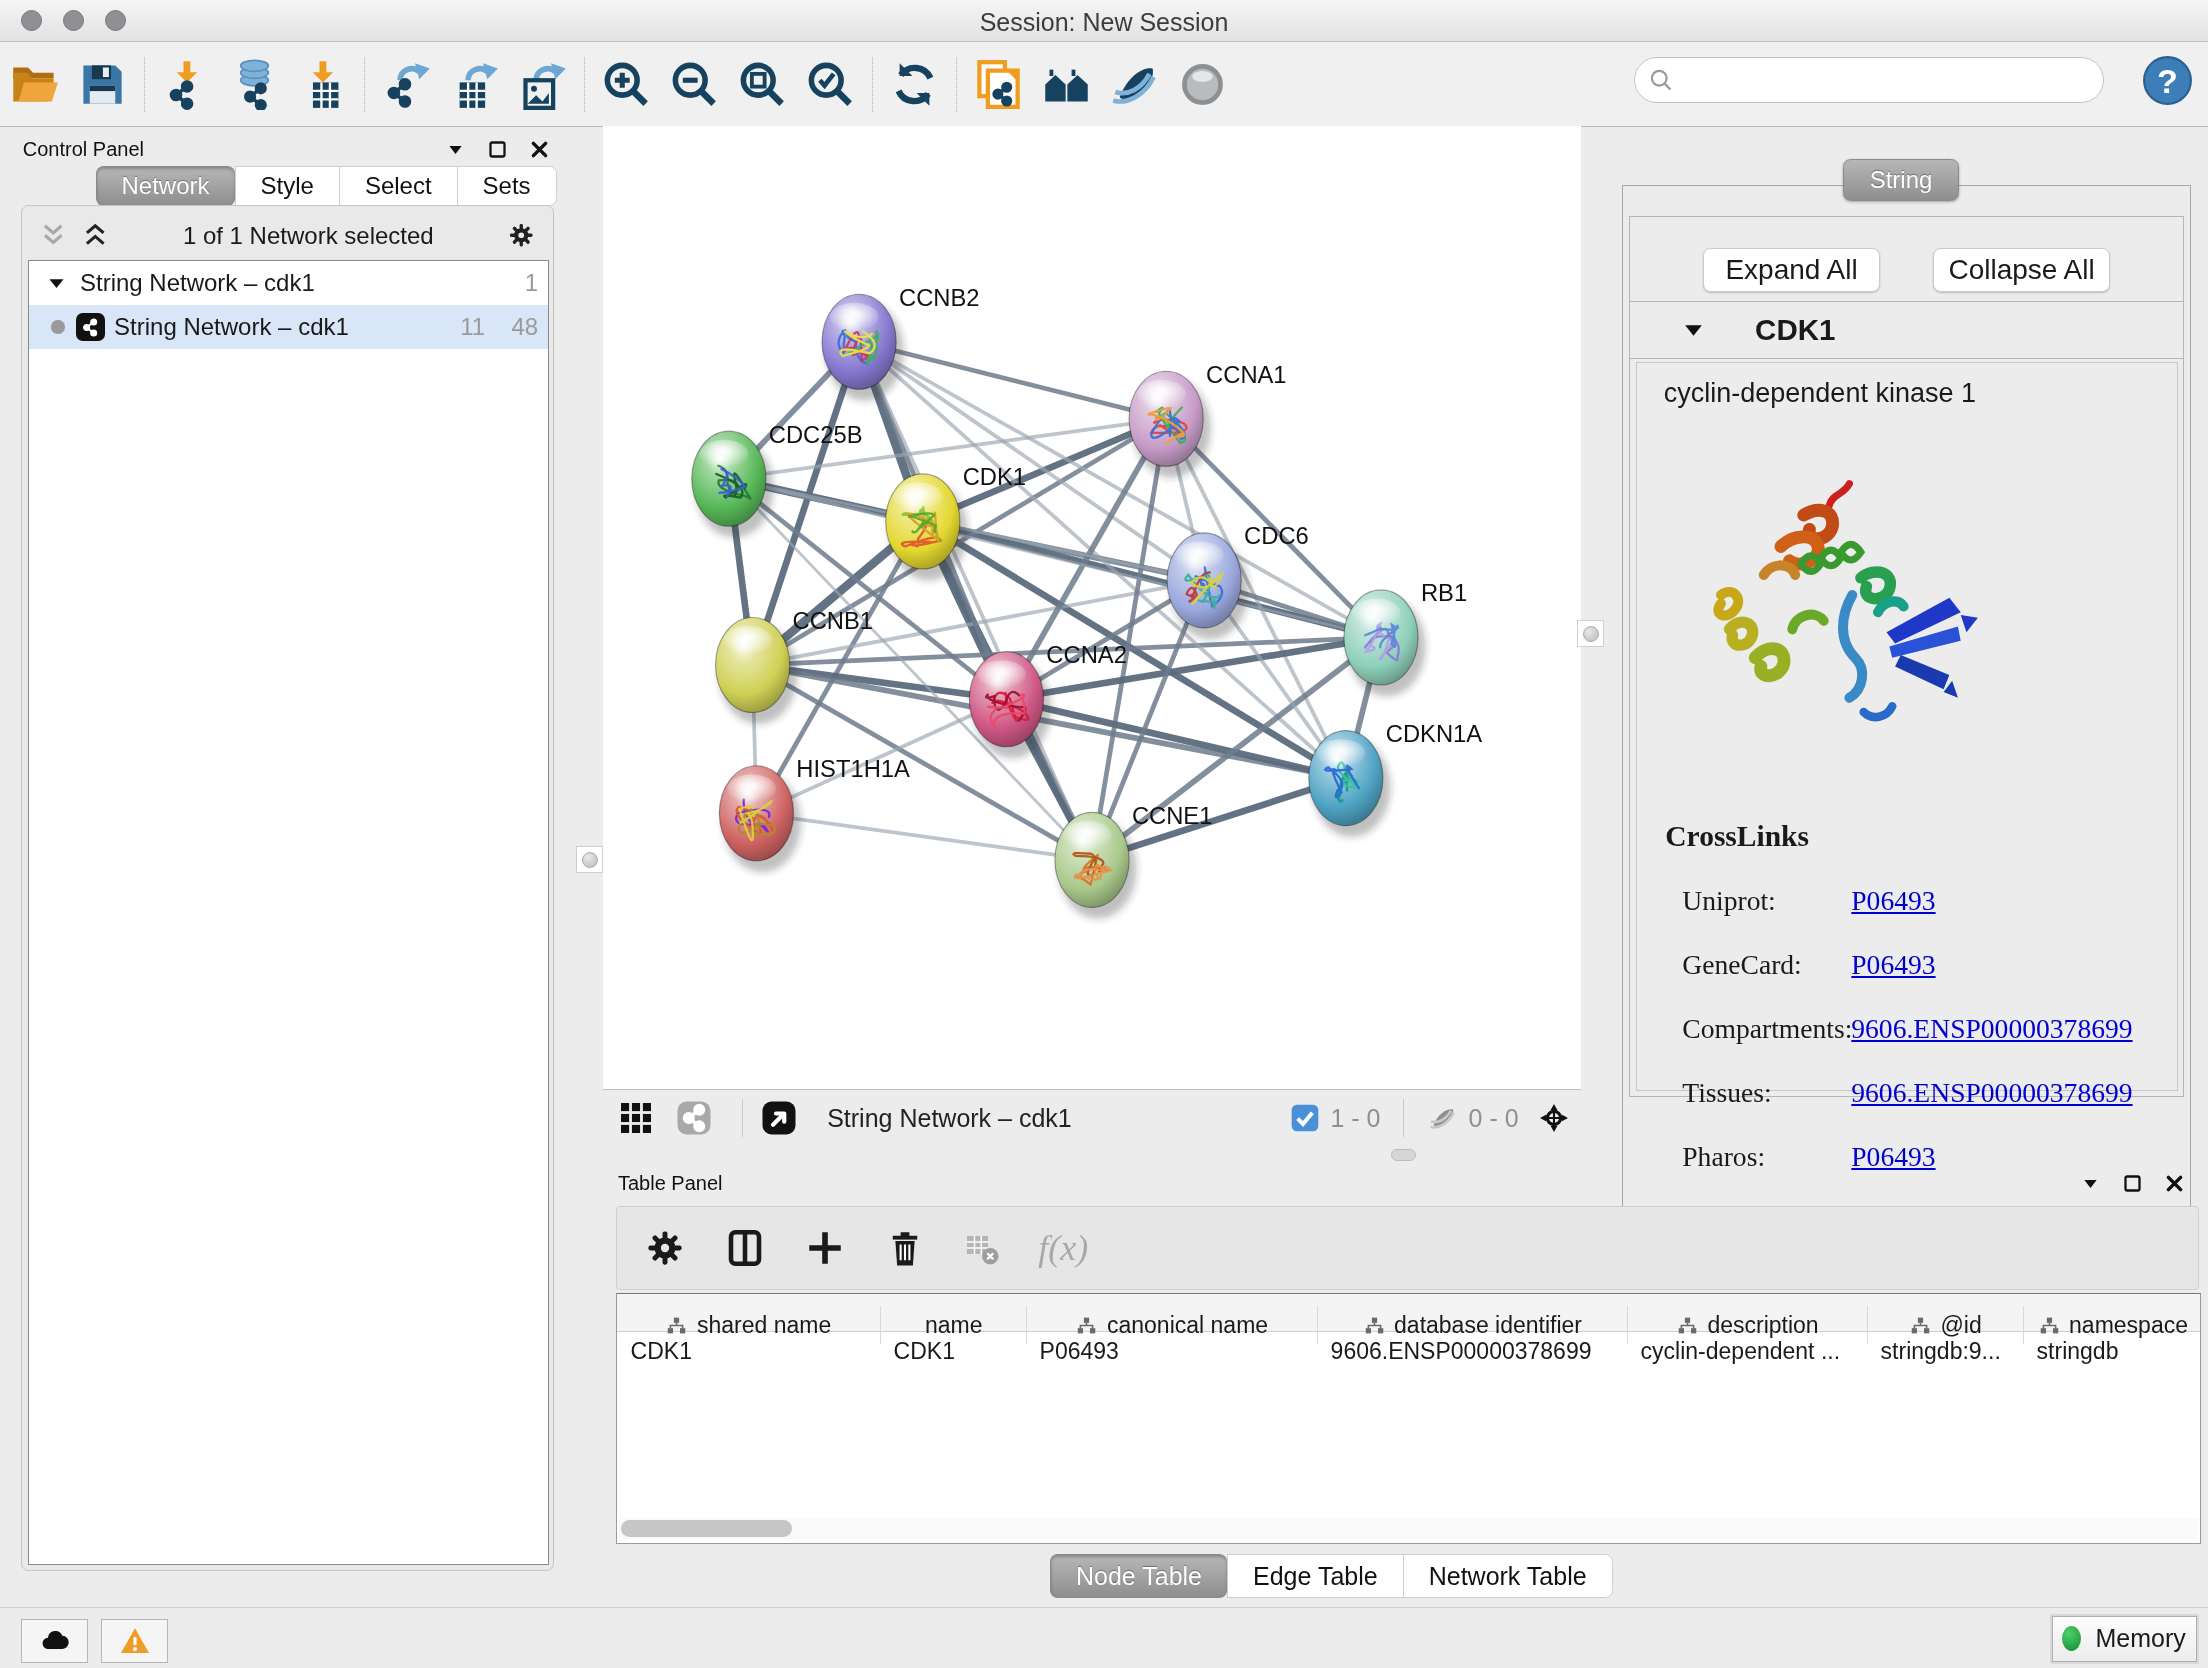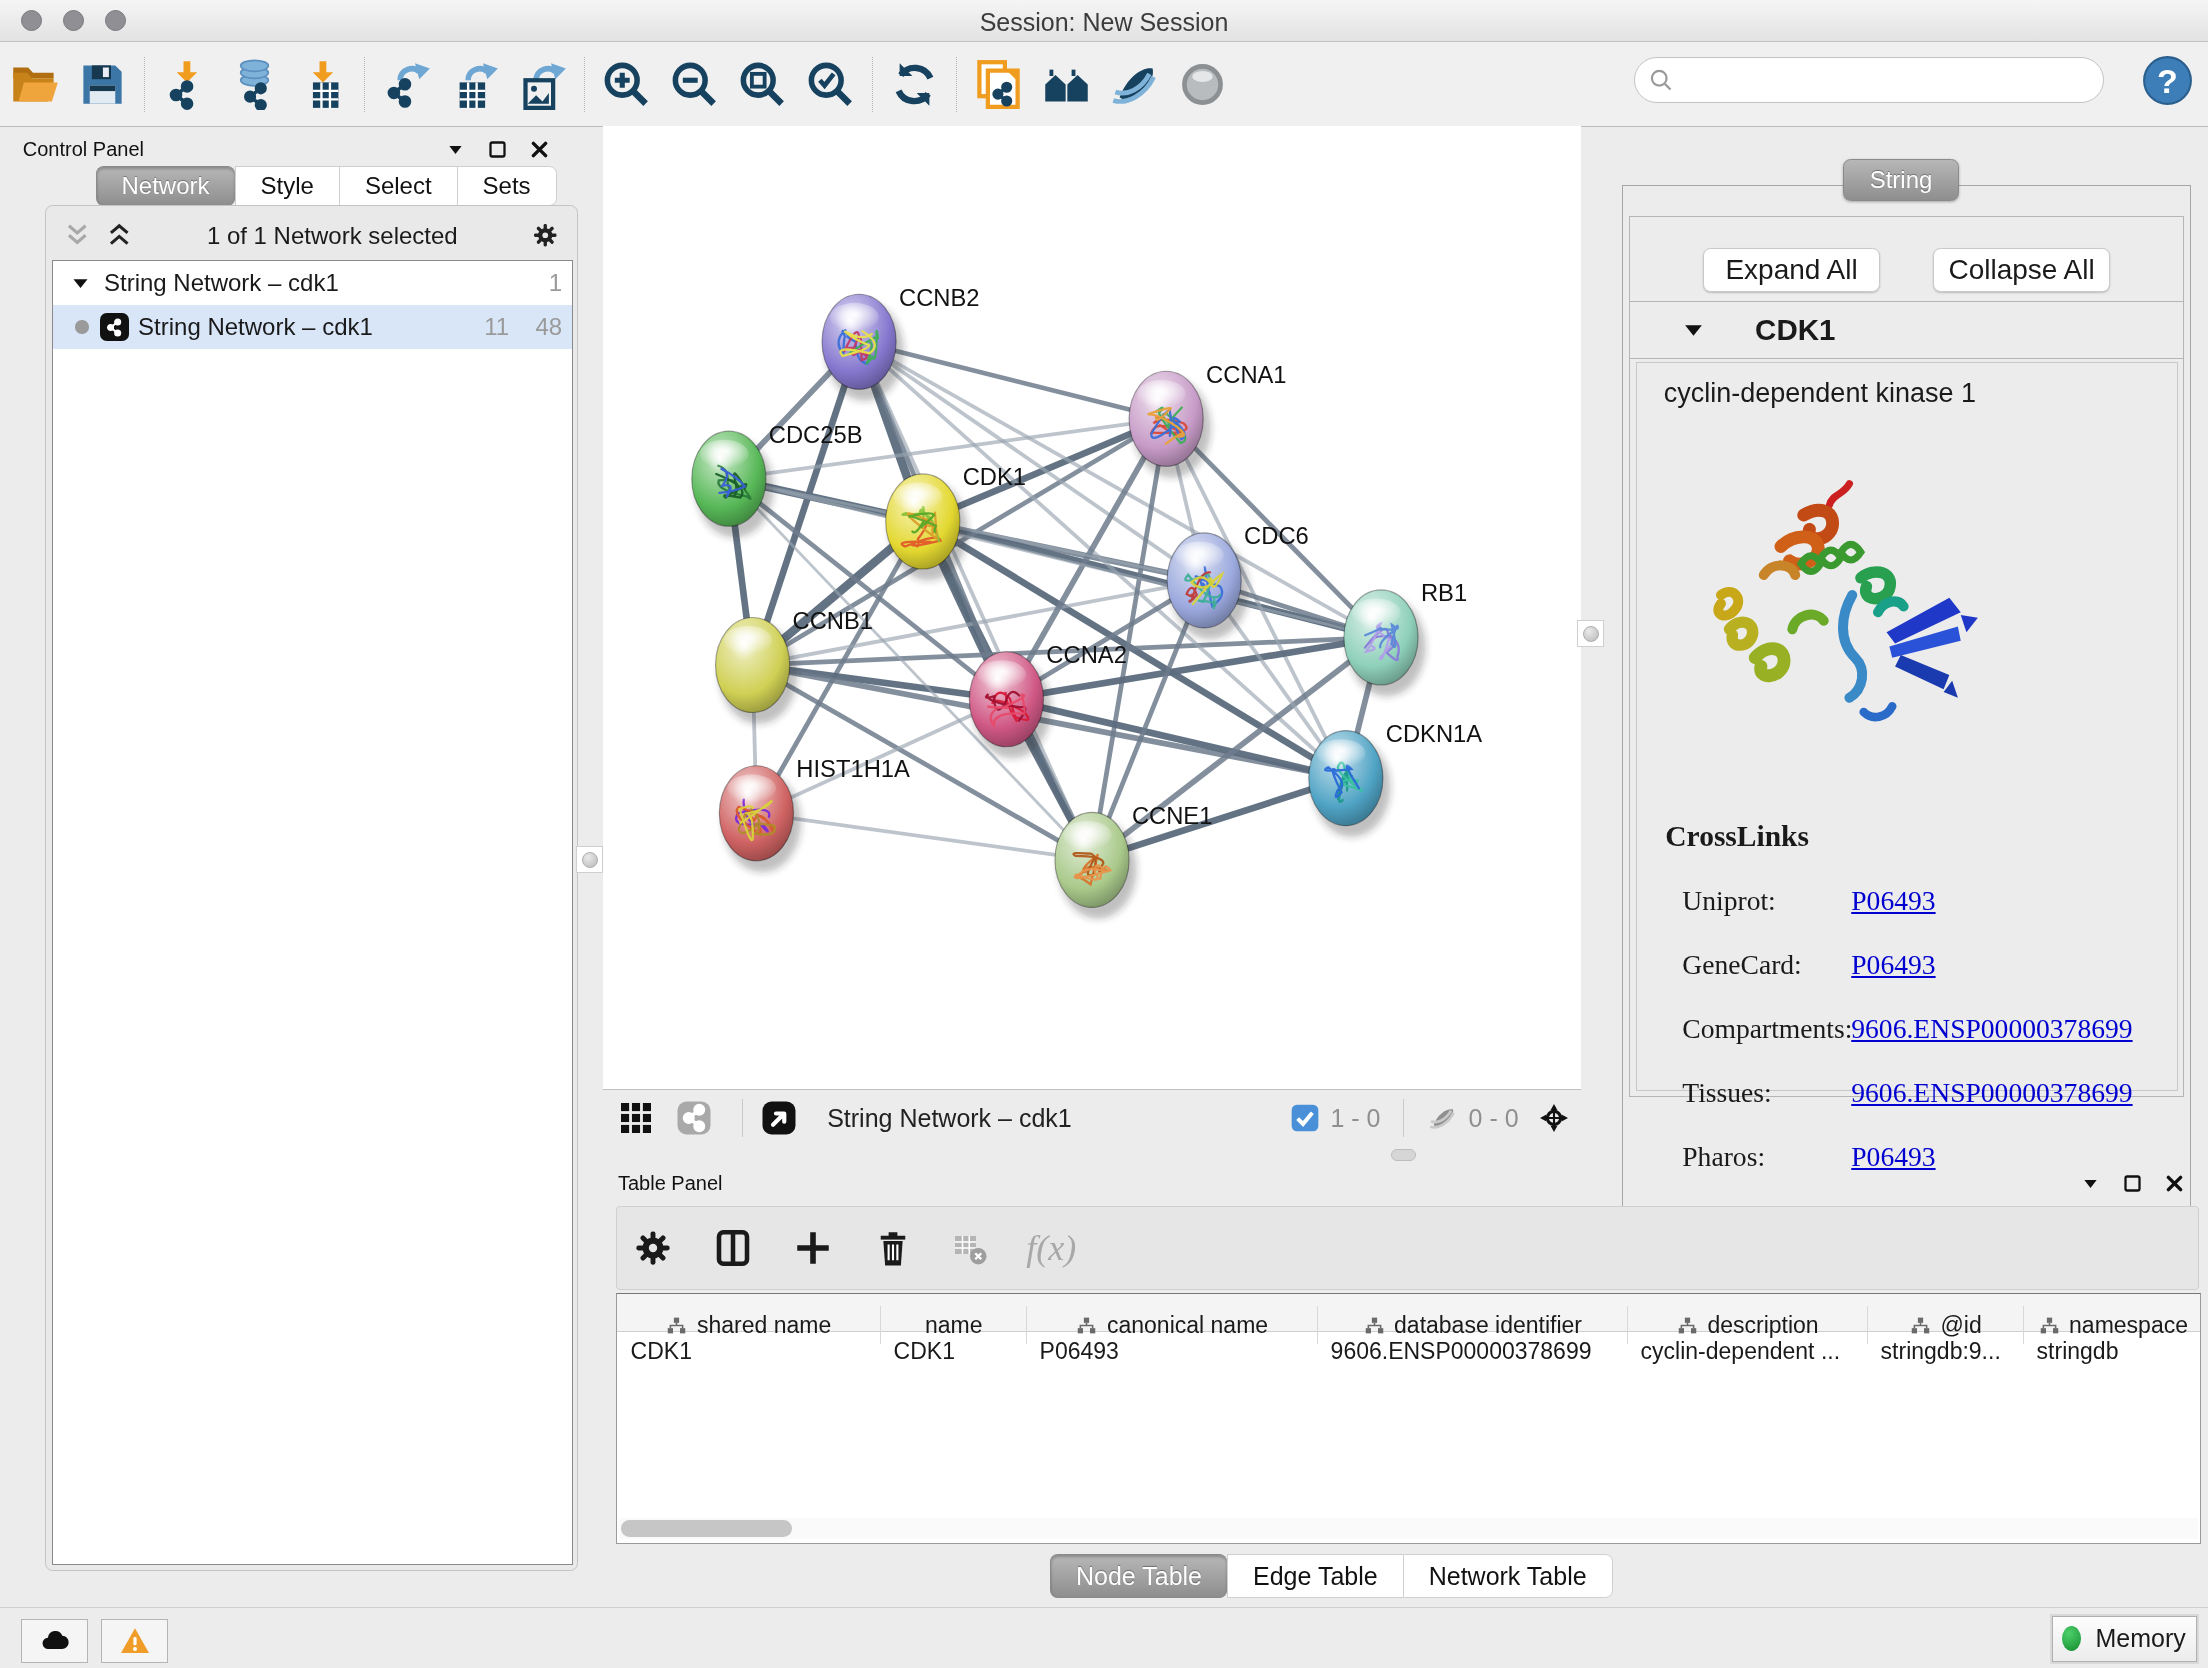--- a/index.html
+++ b/index.html
@@ -35,21 +35,21 @@
   .cp-header { position:absolute; left:0; top:0; right:0; height:46px; display:flex; align-items:center; padding:0 13.3px; }
   .cp-header .winctl { margin-left:auto; }
   .tabsrow { position:absolute; top:40px; height:40px; display:flex; }
   .tab { height:40px; padding:0 25px; display:flex; align-items:center; justify-content:center;
     font-size:24px; background:#fff; border:1px solid #cfcfcf; border-right:none; color:#111; }
   .tab:first-child { border-radius:7.6px 0 0 7.6px; }
   .tab:last-child { border-radius:0 7.6px 7.6px 0; border-right:1px solid #cfcfcf; }
   .tab.sel { background:linear-gradient(#b7b7b7,#8e8e8e); color:#fff; text-shadow:0 -1px 1px rgba(0,0,0,.35);
     border-color:#8a8a8a; border-radius:7.6px; box-shadow:inset 0 1.9px 2.9px rgba(0,0,0,.25); }
   .cp-body { position:absolute; left:11.4px; top:79px; width:533px; height:1366px; background:#e9e9e9;
-    border:1px solid #c4c4c4; border-radius:7.6px;margin-left:24px; }
+    border:1px solid #c4c4c4; border-radius:7.6px; }
   .cp-info { position:absolute; left:0; top:7.6px; right:0; height:44px; display:flex; align-items:center; padding:0 17px; }
   .cp-info .txt { flex:1; text-align:center; font-size:24px; }
   .cp-info svg { width:28.5px; height:28.5px; }
   .cp-list { position:absolute; left:5.7px; top:54px; width:521px; height:1305px; background:#fff; border:1px solid #8a8a8a; }
   .tree-row { height:44px; display:flex; align-items:center; font-size:24px; padding:0 9.5px; }
   .tree-row.sel { background:#d9e6f8; }
   .tree-row .cnt { color:#9a9a9a; margin-left:auto; }
   .tree-row .cnt2 { color:#9a9a9a; width:53px; text-align:right; }
   .share-badge { width:28.5px; height:28.5px; border-radius:6.7px; background:#111; display:flex; align-items:center; justify-content:center; margin:0 9.5px 0 3.8px;}
   .share-badge svg { width:19px; height:19px; }
@@ -93,21 +93,21 @@
   .rp-crosslinks .cl-title { font-size:29.5px; font-weight:bold; }
   .cl-row { display:flex; margin-top:32px; font-size:27.6px; }
   .cl-row .lbl { width:148px; padding-left:17px; }
   .cl-row a { color:#0000d0; text-decoration:underline; margin-left:38px; }
 
   
   .table-panel { position:absolute; left:603px; top:1162px; width:1605px; height:443px; }
   .tp-header { position:absolute; left:0; top:0; right:7.6px; height:42px; display:flex; align-items:center; padding:0 15px; }
   .tp-header .winctl { margin-left:auto; }
   .tp-toolbar { position:absolute; left:13.3px; top:44px; width:1583px; height:84px; background:#e6e6e6;
-    border:1px solid #cfcfcf; border-radius:3.8px; display:flex; align-items:center; padding-left:15px; gap:38px; }
+    border:1px solid #cfcfcf; border-radius:3.8px; display:flex; align-items:center; padding-left:27px; gap:38px; }
   .tp-toolbar svg { width:42px; height:42px; }
   .fx { font-family:"Liberation Serif", serif; font-style:italic; font-size:36px; color:#a8a8a8; }
   .tp-table { position:absolute; left:13.3px; top:131px; width:1585px; height:251px; background:#fff;
     border:1px solid #9a9a9a; border-top:1.9px solid #777; overflow:hidden; }
   .th-row { position:absolute; left:0; top:0; height:38px; width:1585px; background:#f4f4f4; border-bottom:1px solid #cfcfcf; }
   .th-cell { position:absolute; top:12px; height:38px; display:flex; align-items:center; justify-content:center;
     font-size:23px; border-left:1px solid #d8d8d8; gap:9.5px; overflow:hidden; white-space:nowrap; }
   .th-cell:first-child { border-left:none; }
   .td-cell { position:absolute; top:40px; height:34px; display:flex; align-items:center; padding-left:13.3px;
     font-size:23px; overflow:hidden; white-space:nowrap; }

